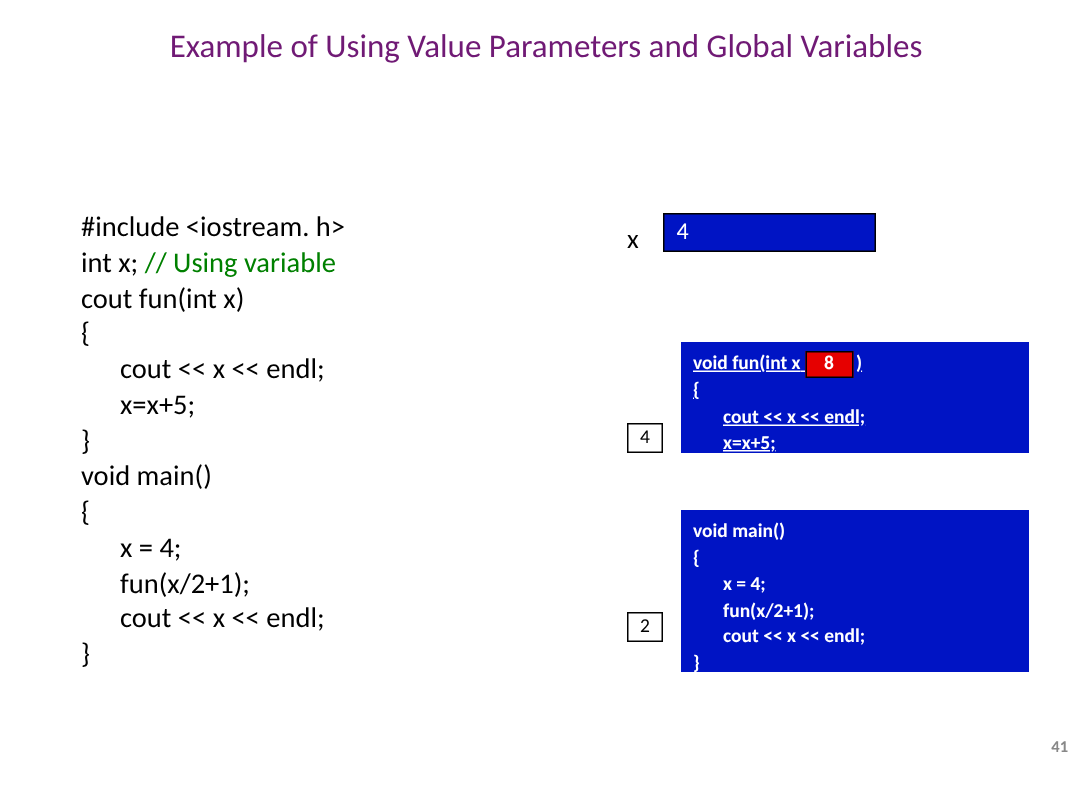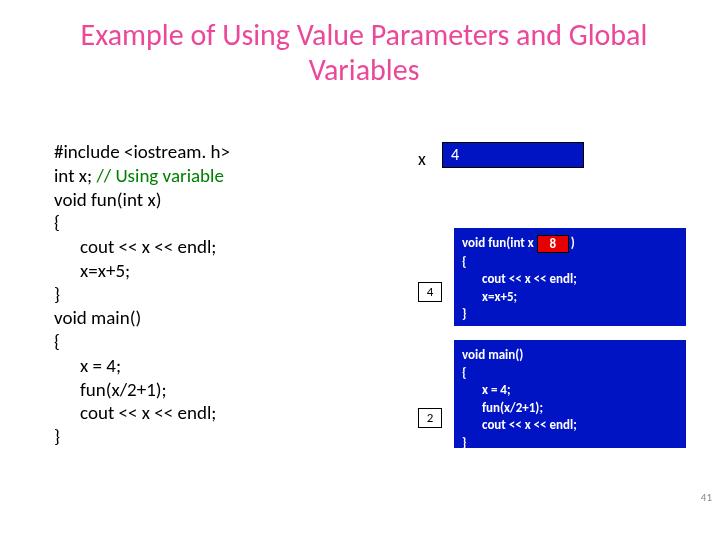--- a/index.html
+++ b/index.html
@@ -6,25 +6,25 @@
   body {
     margin: 0;
     width: 720px;
     height: 540px;
     background: #fff;
     font-family: Calibri, Arial, sans-serif;
     position: relative;
     overflow: hidden;
   }
   .title {
-    font-size: 30px;
+    font-size: 22px;
     text-align: center;
     padding: 18px 40px 8px 48px;
     line-height: 1.15;
-    color: #ec4899;
+    color: #701a75;
   }
   .code-block {
     position: absolute;
     top: 140px;
     left: 54px;
     font-size: 19px;
     line-height: 1.25;
     color: #000;
   }
   .code-block .cg { color: #008000; } 
@@ -56,21 +56,22 @@
     color: #fff;
     font-size: 13px;
     font-weight: bold;
     padding: 6px 8px 6px 8px;
     line-height: 1.35;
   }
   .blue-fun {
     top: 228px;
     left: 454px;
     width: 232px;
-    height: 98px;
+    height: 74px;
+    text-decoration: underline;
   }
   .blue-main {
     top: 340px;
     left: 454px;
     width: 232px;
     height: 108px;
   }
   .blue-box .bi { display:inline-block; width: 20px; }
 
   .param-x-box {
@@ -100,33 +101,34 @@
   }
   .flying-4 { top: 282px; left: 418px; }
   .flying-2 { top: 408px; left: 418px; }
 
   .page-num {
     position: absolute;
     right: 8px;
     bottom: 36px;
     font-size: 11px;
     color: #888;
+    font-weight: bold;
   }
 </style>
 </head>
 <body>
 
 <div class="title">Example of Using Value Parameters and Global Variables</div>
 
 <div class="code-block">
   <div>#include &lt;iostream. h&gt;</div>
   <div>
     <span>int x; </span><span class="cg">// Using variable</span>
   </div>
-  <div>void fun(int x)</div>
+  <div>cout fun(int x)</div>
   <div>{</div>
   <div><span class="indent"></span><span>cout &lt;&lt; x &lt;&lt; endl;</span></div>
   <div><span class="indent"></span><span>x=x+5;</span></div>
   <div>}</div>
   <div>void main()</div>
   <div>{</div>
   <div><span class="indent"></span><span>x = 4;</span></div>
   <div><span class="indent"></span><span>fun(x/2+1);</span></div>
   <div><span class="indent"></span><span>cout &lt;&lt; x &lt;&lt; endl;</span></div>
   <div>}</div>

